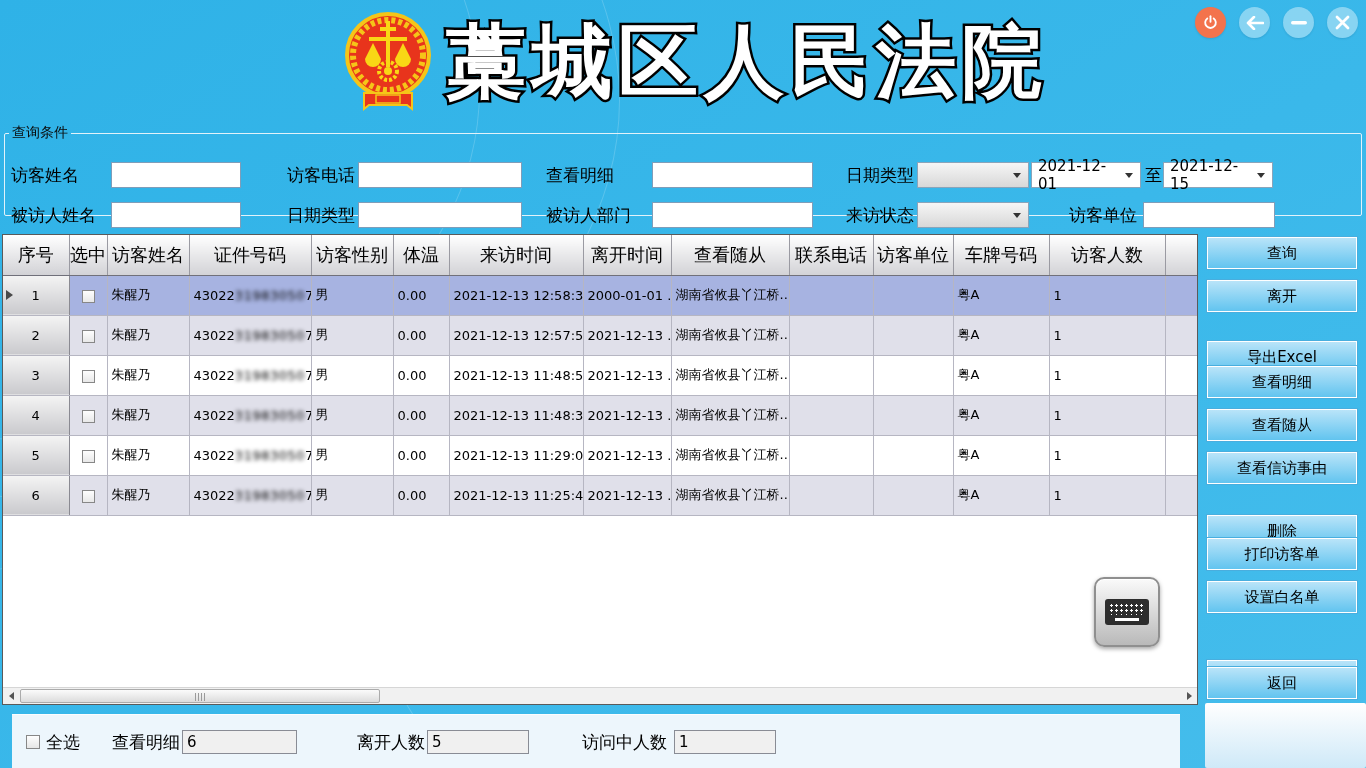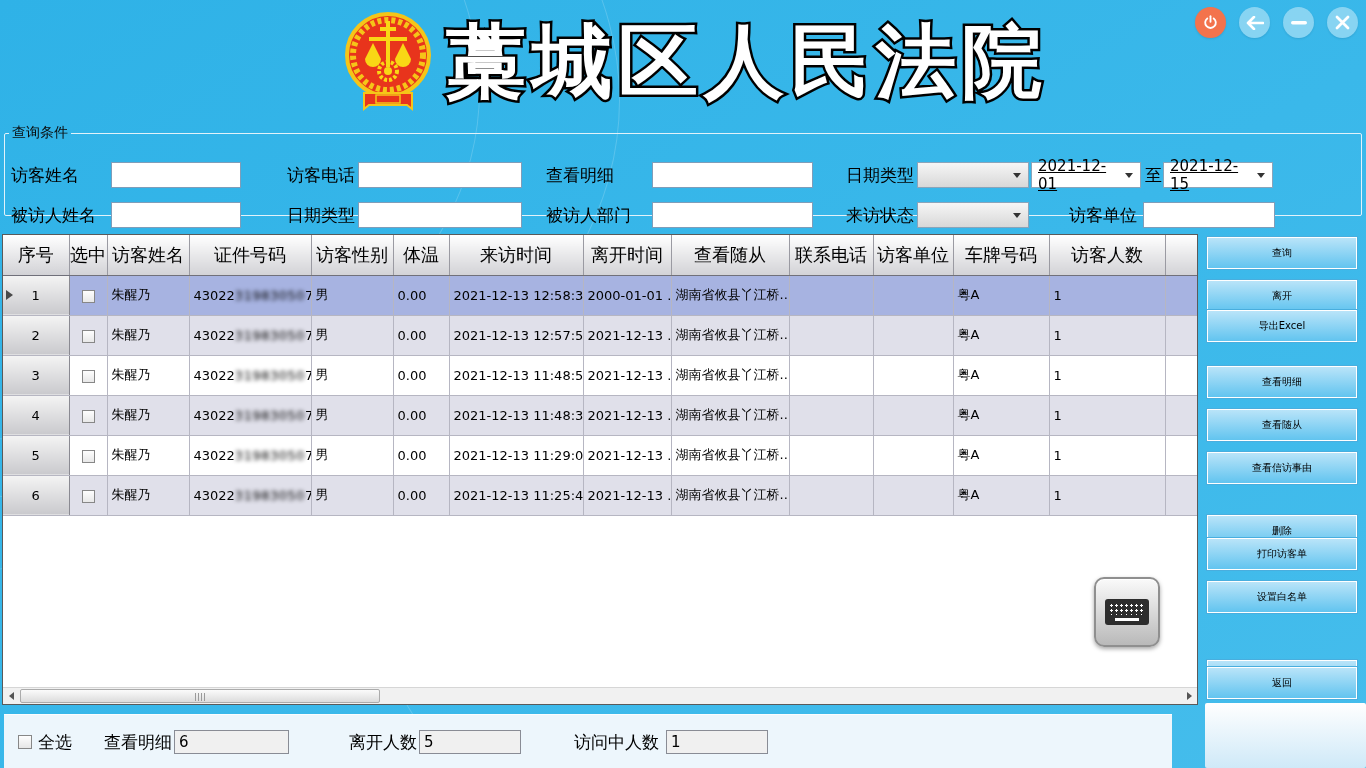--- a/index.html
+++ b/index.html
@@ -43,21 +43,21 @@
   }
   .qselect {
     position:absolute; height:26px; border:1px solid #8aa4ba;
     background:linear-gradient(#f6f6f6,#d8d8d8); display:flex; align-items:center;
     justify-content:flex-end; cursor:pointer;
   }
   .qdate {
     position:absolute; height:26px; border:1px solid #8aa4ba; background:#fff;
     display:flex; align-items:center; font-size:15px; padding-left:6px; cursor:pointer;
   }
-  .qdate span.val { flex:1;text-decoration:underline; }
+  .qdate span.val { flex:1; }
   .dd-arrow { width:0; height:0; border-left:4px solid transparent; border-right:4px solid transparent;
     border-top:5px solid #333; margin:0 7px; }
 
   
   #grid-wrap {
     position:absolute; left:2px; top:234px; width:1196px; height:471px;
     background:#fff; border:1px solid #5a5a5a; overflow:hidden;
   }
   table#grid { border-collapse:collapse; table-layout:fixed; width:1198px; }
   #grid th {
@@ -91,37 +91,37 @@
   .tri-r { width:0;height:0;border-top:4px solid transparent;border-bottom:4px solid transparent;border-left:5px solid #555; }
   #sb-thumb { position:absolute; left:17px; top:1px; width:360px; height:14px; border:1px solid #ababab;
     border-radius:2px; background:linear-gradient(#fbfbfb,#dcdcdc); cursor:grab; }
   #sb-grip { position:absolute; left:50%; top:3px; margin-left:-5px; width:10px; height:8px;
     background:repeating-linear-gradient(90deg,#9a9a9a 0 1px,transparent 1px 3px); }
 
   
   .side-btn {
     position:absolute; left:1206px; width:152px; height:34px;
     background:linear-gradient(#bce5f9,#5fc3ef); border:1px solid #49aede;
-    box-shadow:inset 0 0 0 1px #ffffff; font-size:10px; color:#000;
+    box-shadow:inset 0 0 0 1px #ffffff; font-size:15px; color:#000;
     display:flex; align-items:center; justify-content:center; cursor:pointer;
     font-family:inherit;
   }
 
   
   #kb-btn { position:absolute; left:1094px; top:577px; width:66px; height:70px;
     border-radius:10px; border:2px solid #8f8f8f;
     background:linear-gradient(#fafafa,#b9b9b9); box-shadow:0 2px 4px rgba(0,0,0,.35), inset 0 1px 0 #fff;
     display:flex; align-items:center; justify-content:center; cursor:pointer; }
   #kb-glyph { width:44px; height:26px; background:#2d2d2d; border-radius:3px; position:relative; }
   #kb-glyph::before { content:""; position:absolute; left:4px; right:4px; top:4px; height:12px;
     background-image:radial-gradient(#fff 34%,transparent 38%); background-size:5px 5px; }
   #kb-glyph::after { content:""; position:absolute; left:10px; right:10px; bottom:4px; height:3px; background:#fff; }
 
   
-  #footer { position:absolute; left:4px; top:714px; width:1168px; height:54px;
+  #footer { position:absolute; left:12px; top:714px; width:1168px; height:54px;
     background:#edf6fc; border-top:1px solid #fbfdfe; }
   #footer-right { position:absolute; left:1205px; top:703px; width:161px; height:65px;
     background:linear-gradient(#ffffff,#cfe9f8); border-radius:2px; }
   .flabel { position:absolute; top:15px; font-size:17px; line-height:24px; white-space:nowrap; }
   .finput { position:absolute; top:15px; height:24px; background:#f0f0f0; border:1px solid #898c95;
     font-size:15px; padding:0 4px; font-family:inherit; }
   #chk-all { position:absolute; left:14px; top:20px; appearance:none; width:14px; height:14px;
     border:1px solid #878787; background:linear-gradient(#fefefe,#e6e6e6); cursor:pointer; }
 </style>
 </head>
@@ -359,21 +359,21 @@
       </div>
     <div class="sb-btn" id="sb-right">
         <span class="tri-r"></span>
       </div>
   </div>
 </div>
 
 <div id="sidebar">
     <button class="side-btn" style="top: 236px;">查询</button>
     <button class="side-btn" style="top: 279px;">离开</button>
-    <button class="side-btn" style="top: 309px; text-align: right;">导出Excel</button>
+    <button class="side-btn" style="top: 340px; text-align: right;">导出Excel</button>
     <button class="side-btn" style="top: 365px;">查看明细</button>
     <button class="side-btn" style="top: 408px;">查看随从</button>
     <button class="side-btn" style="top: 451px; font-family: Liberation Mono, monospace;">查看信访事由</button>
     <button class="side-btn" style="top: 514px;">删除</button>
     <button class="side-btn" style="top: 537px;">打印访客单</button>
     <button class="side-btn" style="top: 580px;">设置白名单</button>
     <button class="side-btn" style="top: 659px;">设置黑名单</button>
     <button class="side-btn" style="top: 666px;">返回</button>
   </div>
 

